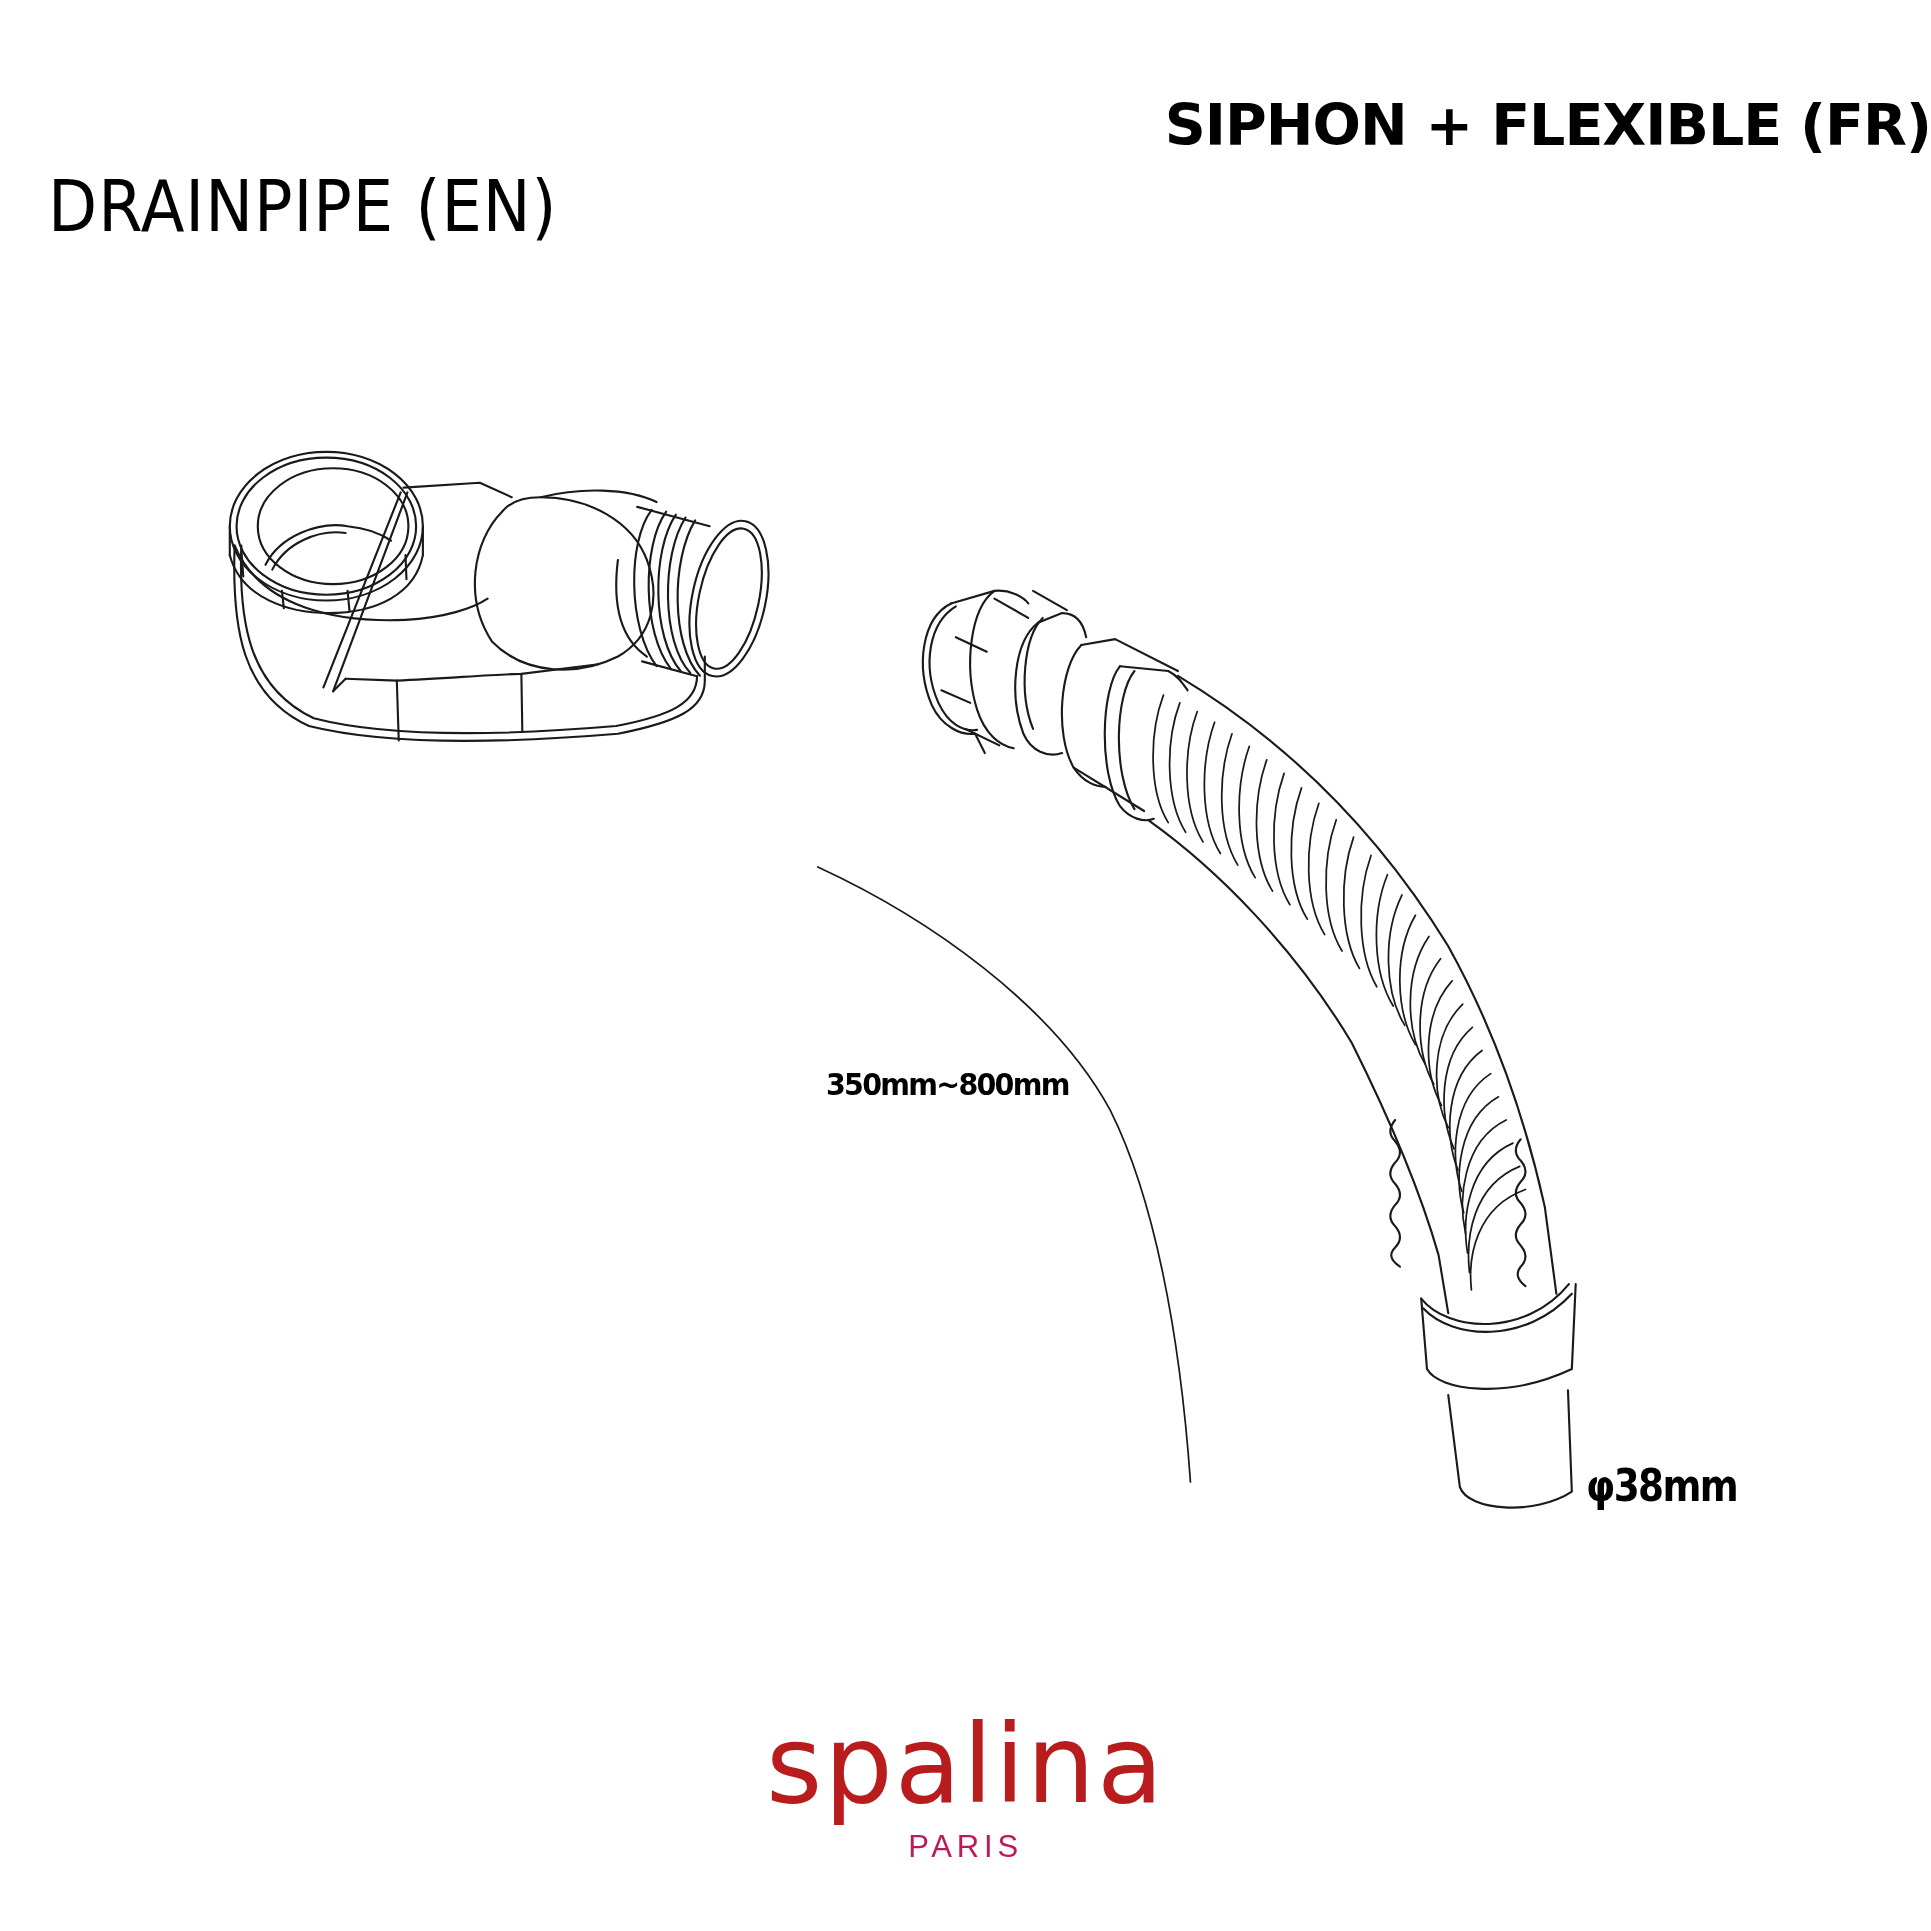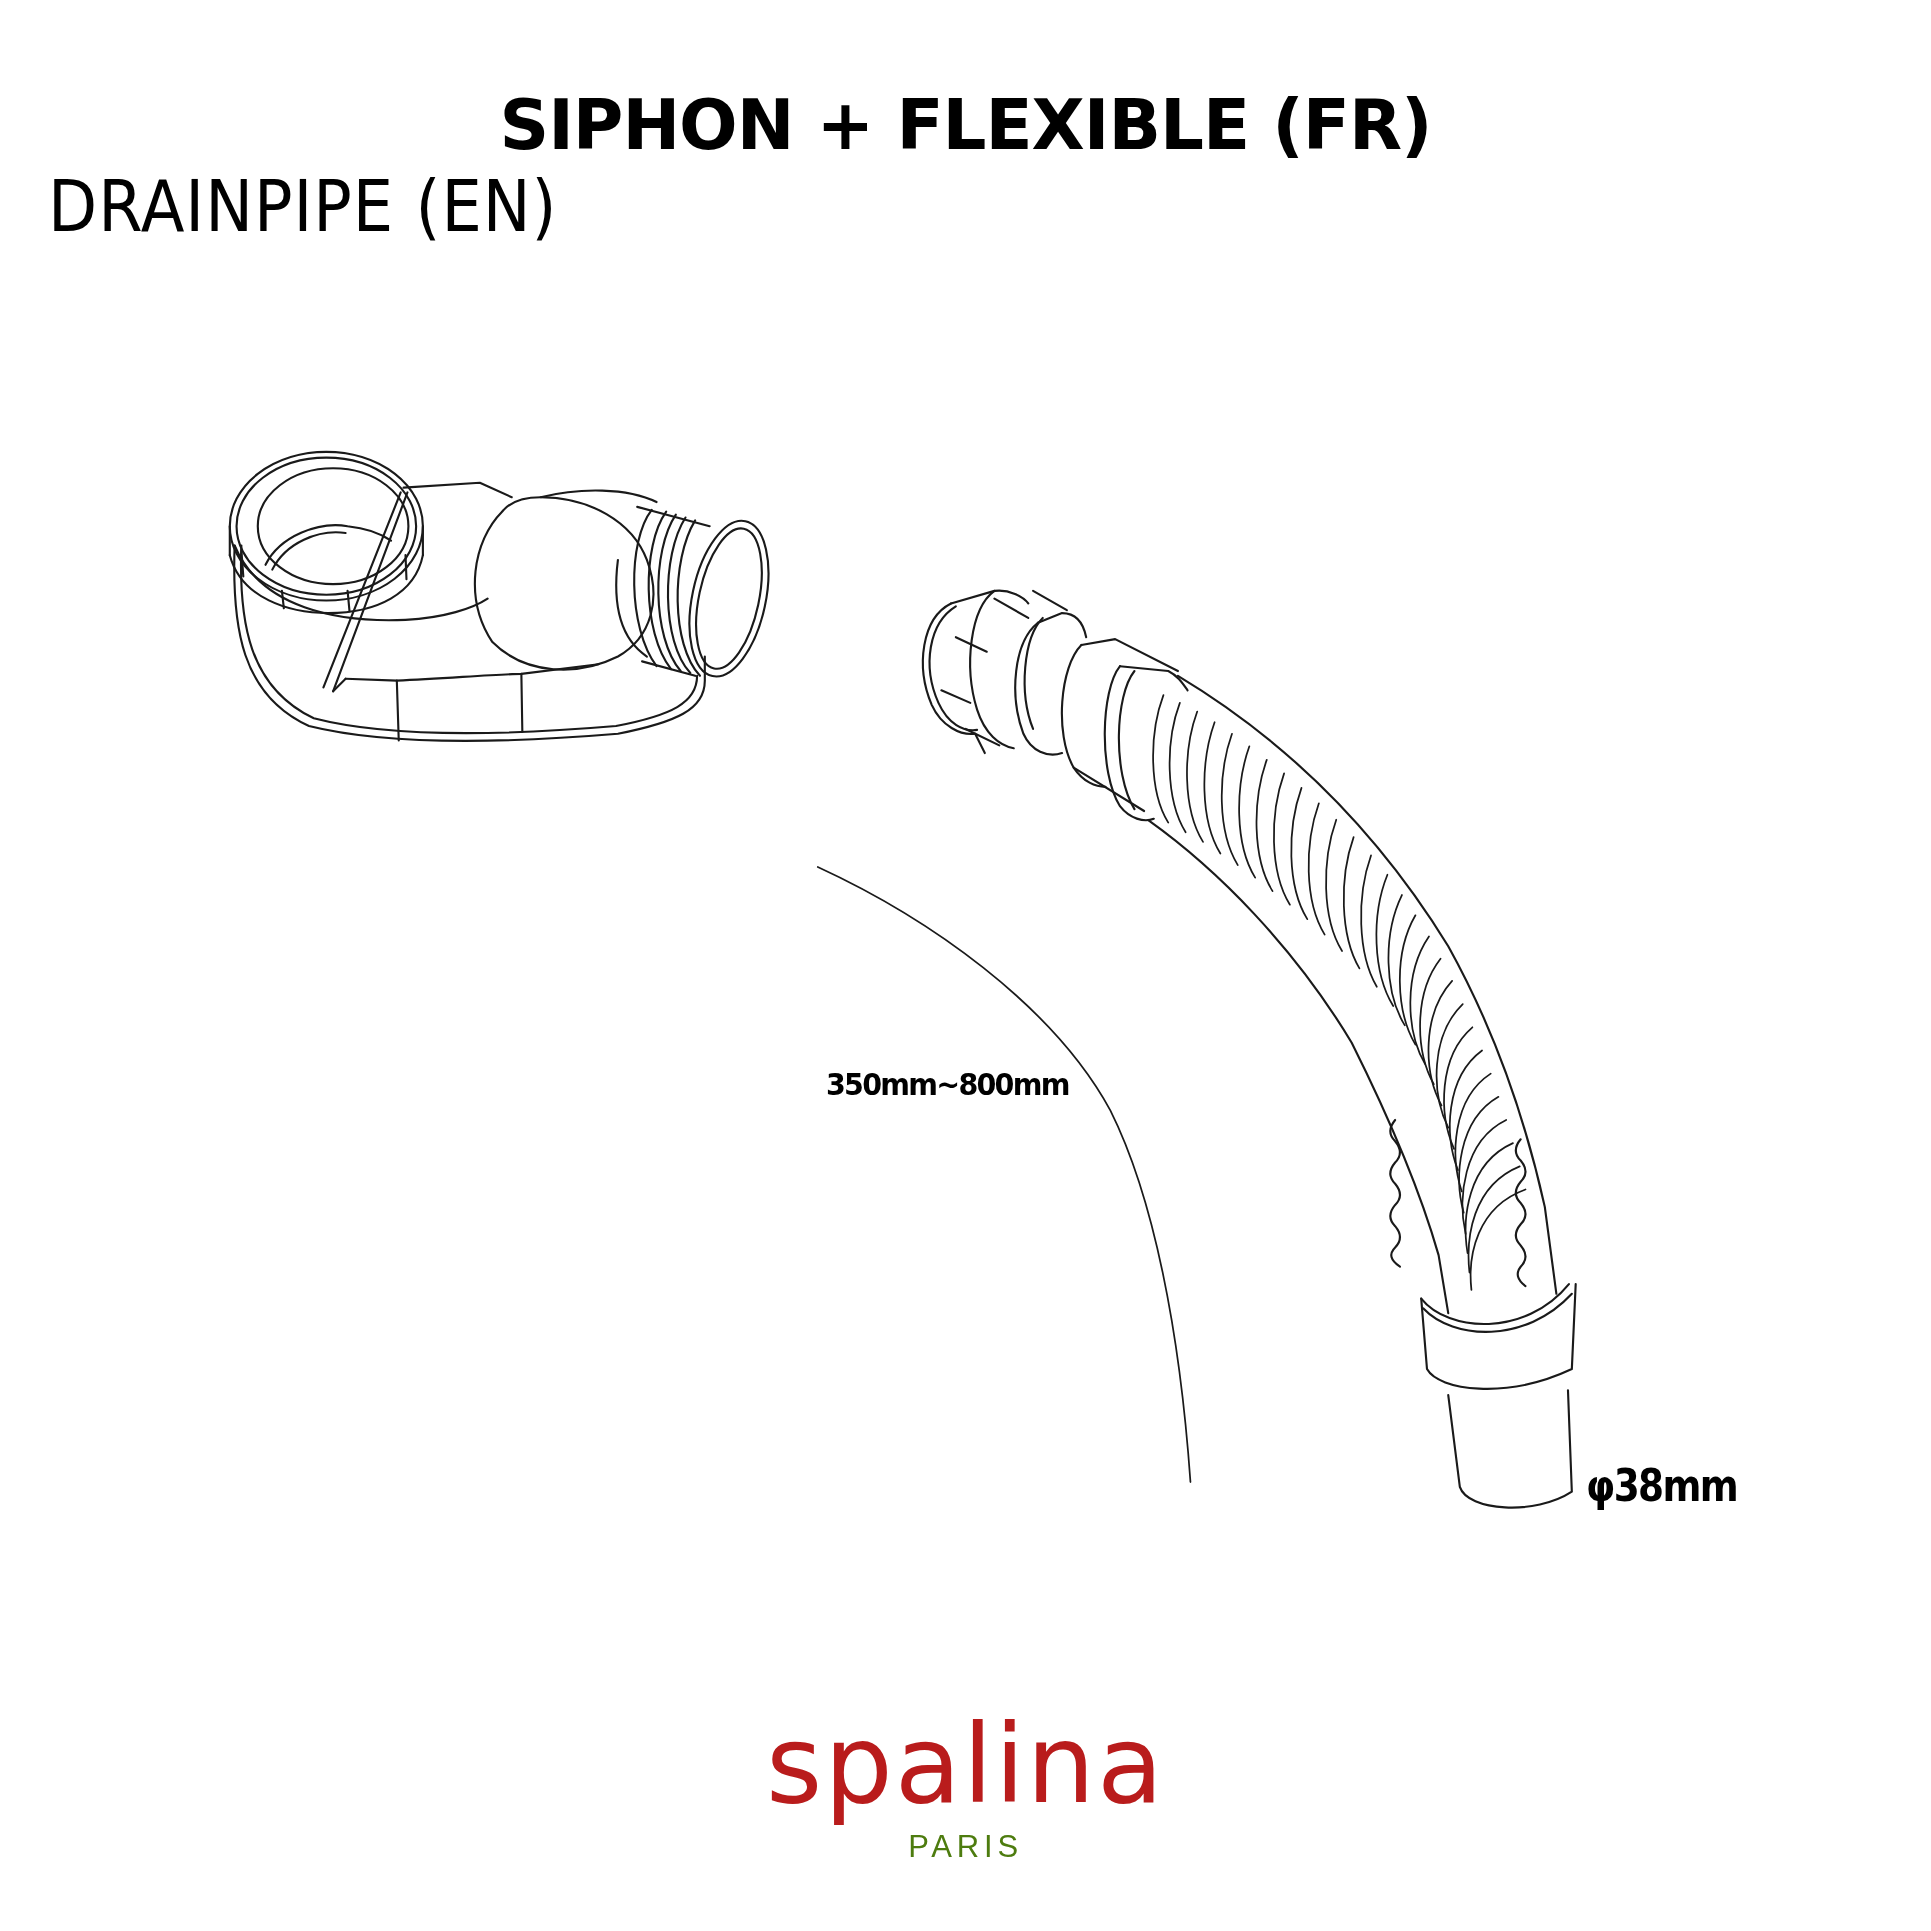--- a/index.html
+++ b/index.html
@@ -1,36 +1,36 @@
 <!DOCTYPE html>
 <html><head>
 <meta charset="utf-8">
 <style>
   html, body { margin:0; padding:0; background:#ffffff; }
   body { width:1931px; height:1931px; position:relative; overflow:hidden;
          font-family:"Liberation Sans", sans-serif; color:#000; }
-  .title-fr { position:absolute; left:0; width:1931px; top:87px; text-align:center;
-              font-family:"DejaVu Sans", sans-serif; font-weight:bold; font-size:69px;
+  .title-fr { position:absolute; left:0; width:1931px; top:87px; text-align:right;
+              font-family:"DejaVu Sans", sans-serif; font-weight:bold; font-size:57px;
               letter-spacing:-1px; line-height:77px; }
   .title-en { position:absolute; left:0; width:1931px; top:168px; 
               font-family:"DejaVu Sans", sans-serif; font-weight:normal; font-size:71px;
               letter-spacing:1px; line-height:77px; font-stretch:condensed;padding-left:48px; }
   svg.drawing { position:absolute; left:0; top:0; }
   .dim-length { position:absolute; left:826px; top:1066px; font-family:"DejaVu Sans", sans-serif;
                 font-weight:bold; font-size:31px; letter-spacing:-1.9px; transform:scaleX(0.92);
                 transform-origin:left top; }
   .dim-diameter { position:absolute; left:1586px; top:1460px; font-family:"DejaVu Sans", sans-serif;
                   font-weight:bold; font-size:44px; letter-spacing:-1.9px; transform:scaleX(0.85);
                   transform-origin:left top; }
   .logo { position:absolute; left:0; width:1931px; top:1707px; text-align:center;
           font-family:"DejaVu Sans", sans-serif; font-size:108px; color:#b91c1c;
           letter-spacing:1.9px; line-height:116px; }
   .logo-sub { position:absolute; left:0; width:1931px; top:1829px; text-align:center;
               font-family:"Liberation Sans", sans-serif; font-size:31px; letter-spacing:4.8px;
-              color:#4d7c0f; }
+              color:#be185d; }
 </style>
 </head>
 <body>
 
 <div class="title-fr">SIPHON + FLEXIBLE (FR)</div>
 <div class="title-en">DRAINPIPE (EN)</div>
 
 <svg class="drawing" width="1931" height="1931" viewBox="0 0 2000 2000">
   <g fill="none" stroke="#1a1a1a" stroke-width="2.2" stroke-linecap="round" stroke-linejoin="round">
 

